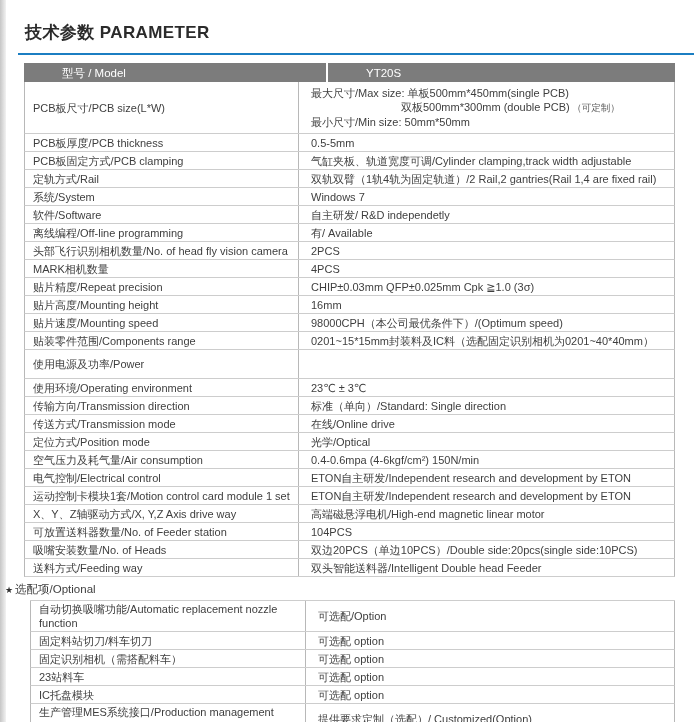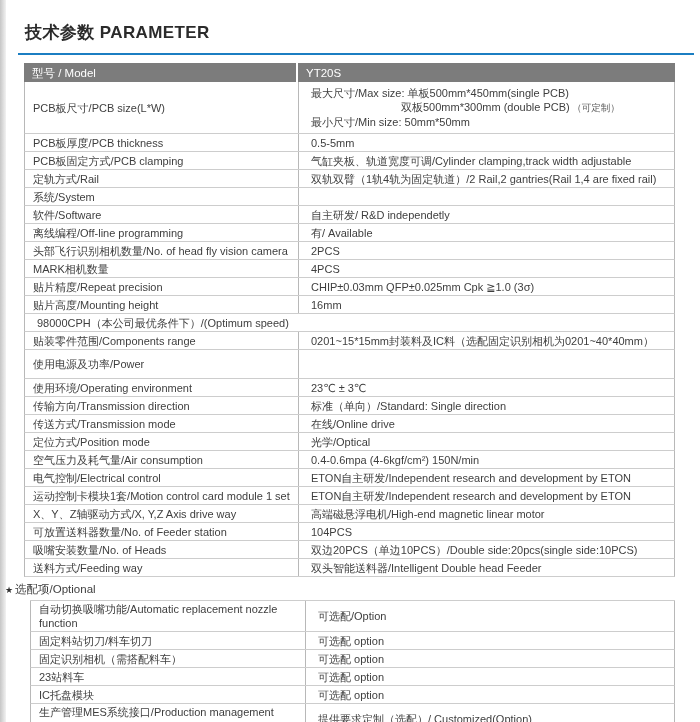--- a/index.html
+++ b/index.html
@@ -29,20 +29,21 @@
     margin:8px 0 0 24px; width:651px;
     font-size:11px; line-height:14px;
   }
   .thead {
     display:flex; background:#7c7c7c; color:#ffffff;
   }
   .thead .hcell {
     padding:2px 8px; min-height:19px;
     display:flex; align-items:center;
     font-size:11.5px;
+    margin-left:30px;
   }
   .thead .hlabel { width:274px; border-right:2px solid #ffffff; }
   .thead .hvalue { flex:1; font-weight:normal; }
 
   .row {
     display:flex;
     border-bottom:1px solid #cdcdcd;
     border-left:1px solid #b8b8b8;
     border-right:1px solid #b8b8b8;
   }
@@ -100,20 +101,21 @@
       <div class="row">
         <div class="cell label">PCB板固定方式/PCB clamping</div>
         <div class="cell value">气缸夹板、轨道宽度可调/Cylinder clamping,track width adjustable</div>
       </div>
       <div class="row">
         <div class="cell label">定轨方式/Rail</div>
         <div class="cell value">双轨双臂（1轨4轨为固定轨道）/2 Rail,2 gantries(Rail 1,4 are fixed rail)</div>
       </div>
       <div class="row">
         <div class="cell label">系统/System</div>
+        <div class="cell value">Windows 7</div>
       </div>
       <div class="row">
         <div class="cell label">软件/Software</div>
         <div class="cell value">自主研发/ R&amp;D independetly</div>
       </div>
       <div class="row">
         <div class="cell label">离线编程/Off-line programming</div>
         <div class="cell value">有/ Available</div>
       </div>
       <div class="row">
@@ -126,20 +128,21 @@
       </div>
       <div class="row">
         <div class="cell label">贴片精度/Repeat precision</div>
         <div class="cell value">CHIP±0.03mm  QFP±0.025mm   Cpk ≧1.0 (3σ)</div>
       </div>
       <div class="row">
         <div class="cell label">贴片高度/Mounting height</div>
         <div class="cell value">16mm</div>
       </div>
       <div class="row">
+        <div class="cell label">贴片速度/Mounting speed</div>
         <div class="cell value">98000CPH（本公司最优条件下）/(Optimum speed)</div>
       </div>
       <div class="row">
         <div class="cell label">贴装零件范围/Components range</div>
         <div class="cell value">0201~15*15mm封装料及IC料（选配固定识别相机为0201~40*40mm）</div>
       </div>
       <div class="row">
         <div class="cell label">使用电源及功率/Power</div>
       </div>
       <div class="row">

